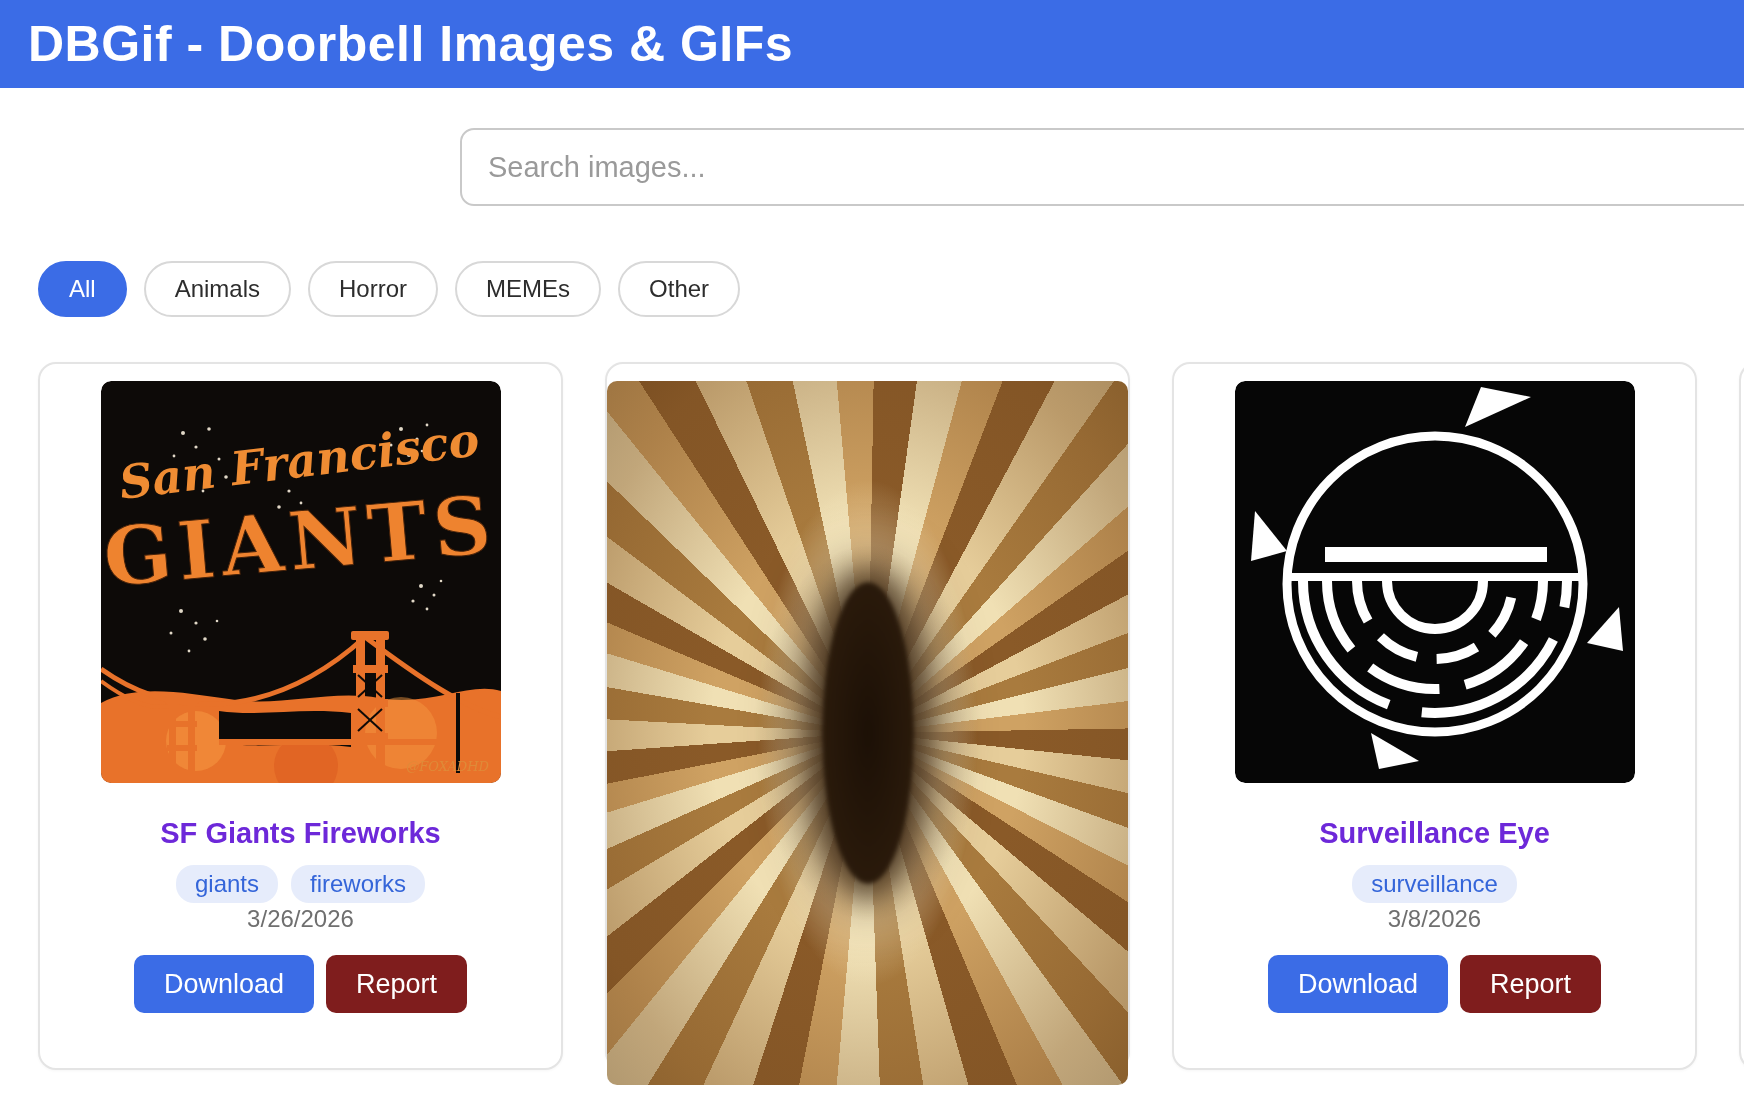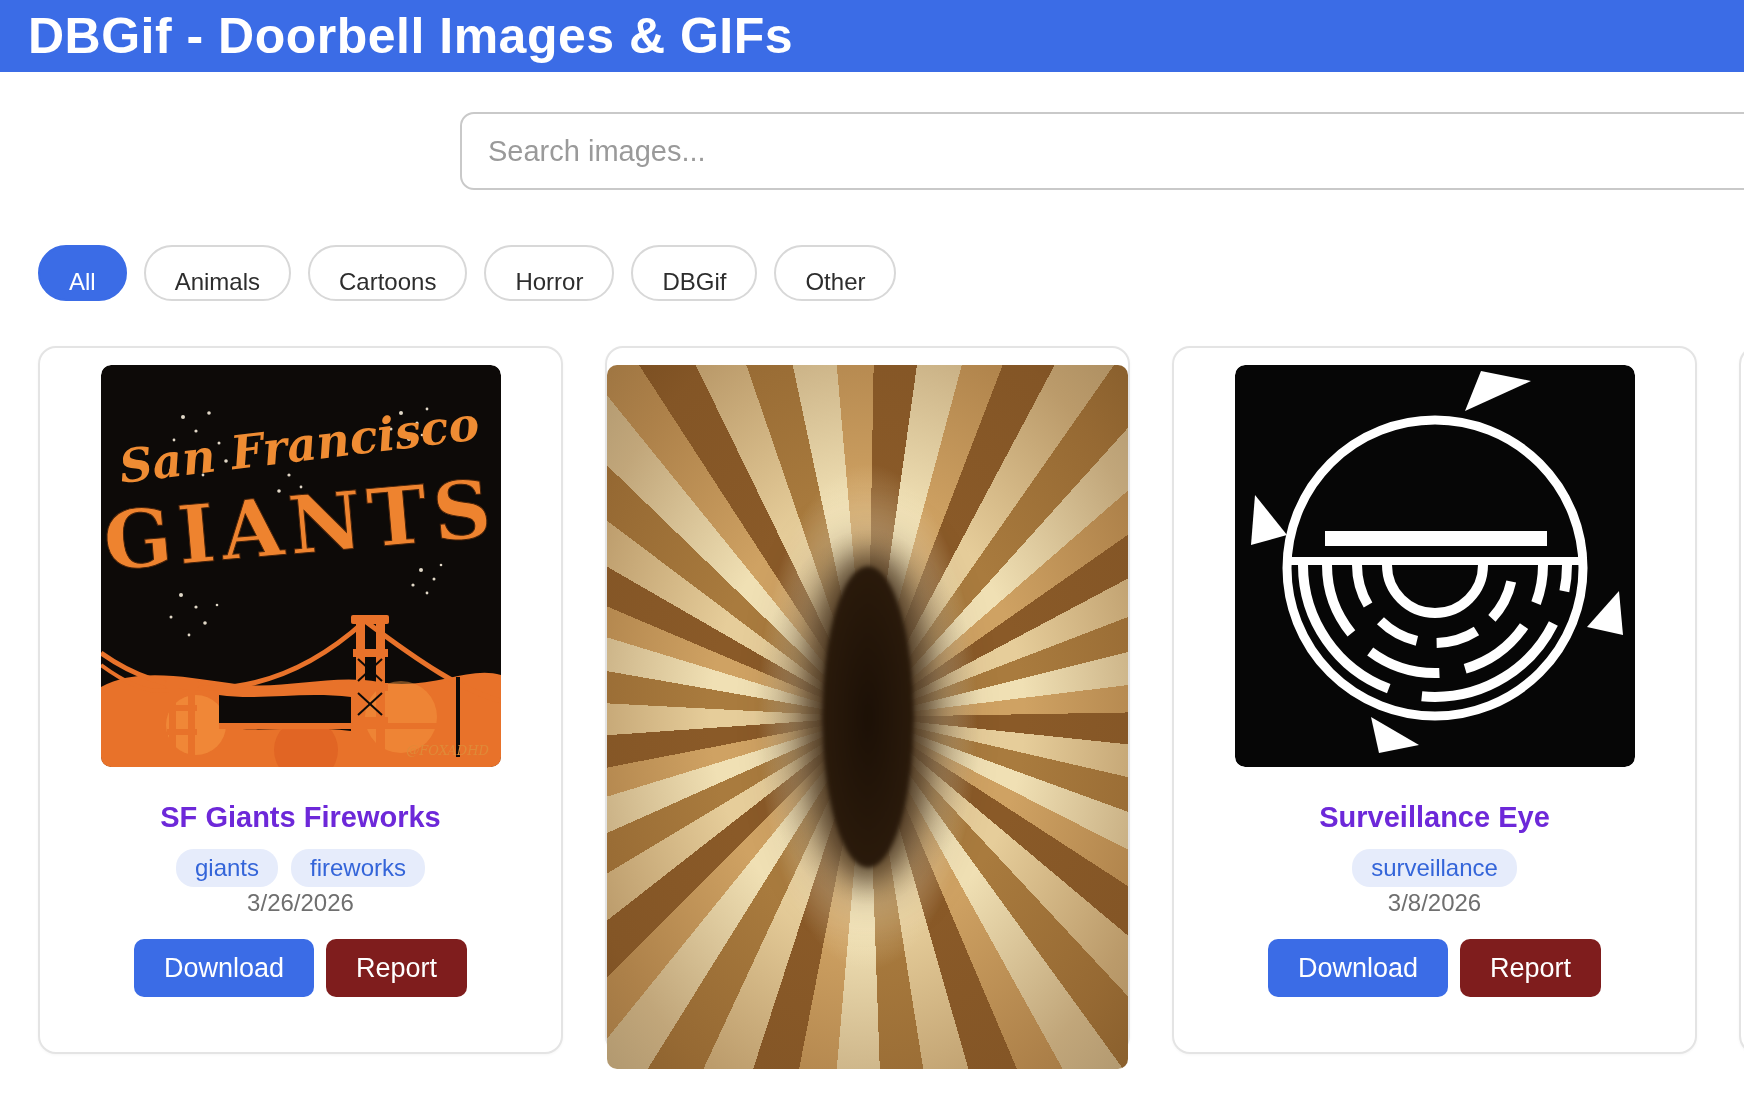--- a/index.html
+++ b/index.html
@@ -1,34 +1,34 @@
 <!DOCTYPE html>
 <html><head>
 <meta charset="utf-8">
 <style>
   * { margin:0; padding:0; box-sizing:border-box; }
   html,body { width:1744px; height:1094px; overflow:hidden; background:#ffffff;
               font-family:"Liberation Sans", sans-serif; }
 
   
-  .app-header { height:72px; background:#3b6ce6; display:flex; align-items:center; }
+  .app-header { height:88px; background:#3b6ce6; display:flex; align-items:center; }
   .app-header h1 { color:#ffffff; font-size:50px; font-weight:bold; padding-left:28px;
                    letter-spacing:0.5px; }
 
   
   .search-row { margin-top:40px; height:78px; position:relative; }
   .search-input { position:absolute; left:460px; top:0; width:1400px; height:78px;
                   border:2px solid #c9c9c9; border-radius:14px; font-size:29px;
                   padding:0 0 0 26px; color:#333; outline:none;
                   font-family:"Liberation Sans", sans-serif; }
   .search-input::placeholder { color:#9a9a9a; }
 
   
   .filters { display:flex; gap:17px; margin:55px 0 0 38px; }
-  .pill { height:56px; line-height:52px; padding:9px 29px; border-radius:28px;
+  .pill { height:56px; line-height:52px; padding:0 29px; border-radius:28px;
           border:2px solid #d8d8d8; background:#fff; color:#2d2d2d; font-size:24px;
           cursor:pointer; white-space:nowrap;
           font-family:"Liberation Sans", sans-serif; }
   .pill.active { background:#3b6ce6; border-color:#3b6ce6; color:#fff; }
 
   
   .grid { display:flex; gap:42px; margin:45px 0 0 38px; }
   .card { width:525px; height:708px; background:#fff; border:2px solid #e4e4e4;
           border-radius:18px; flex:none; display:flex; flex-direction:column;
           align-items:center; box-shadow:0 1px 3px rgba(0,0,0,0.04); }
@@ -74,23 +74,22 @@
   <h1>DBGif - Doorbell Images &amp; GIFs</h1>
 </header>
 
 <div class="search-row">
   <input class="search-input" type="text" placeholder="Search images..." style="">
 </div>
 
 <nav class="filters">
   <button class="pill active">All</button>
   <button class="pill">Animals</button>
-  <button class="pill">Cartoons</button>
   <button class="pill">Horror</button>
-  <button class="pill">DBGif</button>
+  <button class="pill">MEMEs</button>
   <button class="pill">Other</button>
 </nav>
 
 <main class="grid">
 
   <section class="card">
     <div class="thumb">
       <svg width="400" height="402" viewBox="0 0 400 402" xmlns="http://www.w3.org/2000/svg">
         <rect width="400" height="402" rx="10" fill="#0d0a08"></rect>
 

